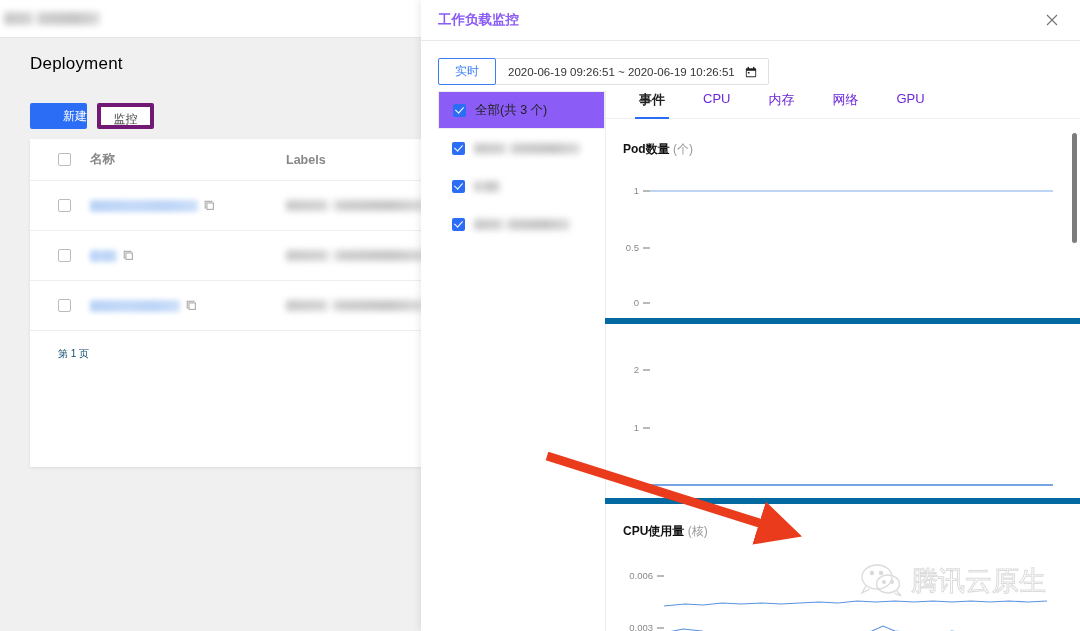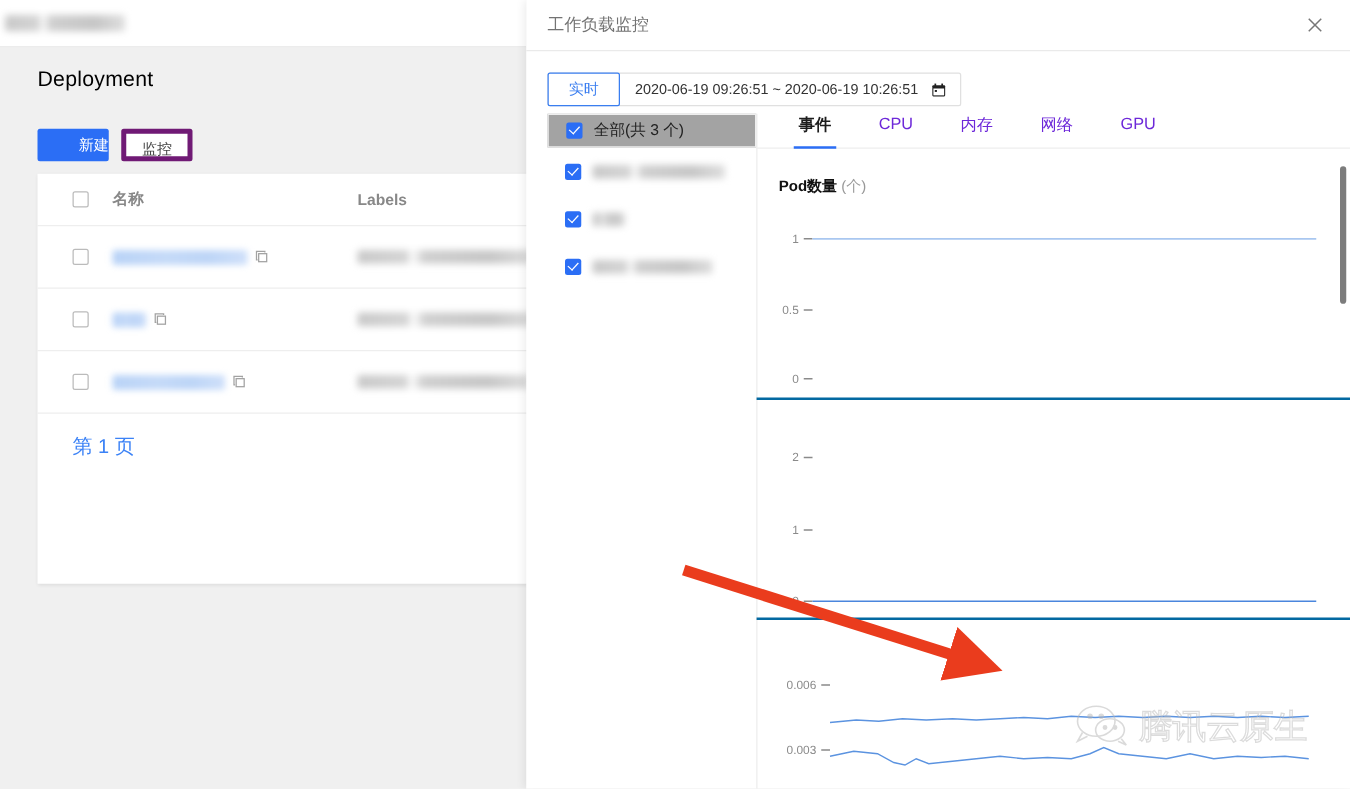--- a/index.html
+++ b/index.html
@@ -79,35 +79,35 @@
   .col-name { width: 196px; margin-left: 19px; }
   .col-labels { width: 220px; }
   .tbl-row {
     height: 50px; border-bottom: 1px solid #eee;
     display: flex; align-items: center; padding: 0 0 0 28px;
   }
   .row-name { width: 196px; margin-left: 19px; display: flex; align-items: center; gap: 6px; }
   .copy-ic { flex: none; opacity: .62; }
   .tbl-foot {
     height: 70px; display: flex; align-items: flex-start; padding: 16px 0 0 28px;
-    font-size: 16px; color: #3b82f6;
+    font-size: 10px; color: #0c4a6e;
   }
 
   
   .drawer {
     position: absolute; left: 421px; top: 0;
     width: 659px; height: 631px;
     background: #fff;
     box-shadow: -2px 0 7px rgba(0,0,0,.08);
   }
   .drawer-head {
     height: 41px; border-bottom: 1px solid #eaeaea;
     display: flex; align-items: center; padding: 0 18px 0 17px;
   }
-  .drawer-title { font-size: 13.5px; font-weight: normal; color: #737373; flex: 1; }
+  .drawer-title { font-size: 13.5px; font-weight: bold; color: #8b5cf6; flex: 1; }
   .close-btn {
     width: 20px; height: 20px; cursor: pointer;
     display: flex; align-items: center; justify-content: center;
     color: #777; font-size: 16px; line-height: 1;
   }
   .range-row { padding: 17px 0 0 17px; }
   .range-box {
     display: inline-flex; align-items: stretch; height: 27px;
     border: 1px solid #e0e0e0; background: #fff; border-radius: 2px;
   }
@@ -121,21 +121,21 @@
     display: flex; align-items: center; gap: 10px;
     padding: 0 11px 0 12px; font-size: 11.5px; color: #333; cursor: pointer;
   }
   .cal-ic { display: block; }
 
   .drawer-body { position: absolute; left: 0; top: 91px; right: 0; bottom: 0; display: flex; }
 
   
   .sel-col { width: 184px; flex: none; position: relative; padding: 0 0 0 17px; }
   .sel-all {
-    width: 167px; height: 27px; border: 1px solid #eee; background: #a3a3a3;
+    width: 167px; height: 38px; border: 1px solid #eee; background: #8b5cf6;
     display: flex; align-items: center; padding-left: 14px; gap: 9px;
     font-size: 12.5px; color: #222; cursor: pointer;
   }
   .sel-item {
     height: 38px; display: flex; align-items: center; padding-left: 14px; gap: 9px;
     cursor: pointer;
   }
   .sel-item:first-of-type { margin-top: 11px; }
   .cb-on {
     width: 13px; height: 13px; background: #2b6ef5; border-radius: 2px;
@@ -156,21 +156,21 @@
   .tab {
     padding: 0 16px 9px 16px; font-size: 13px; color: #6d28d9; cursor: pointer;
     position: relative; margin-right: 6px;
   }
   .tab.active { color: #1d1d1d; font-weight: bold; }
   .tab.active::after {
     content: ""; position: absolute; left: 12px; right: 12px; bottom: -1px;
     height: 2px; background: #2b6ef5;
   }
   .charts { position: absolute; left: 0; top: 31px; right: 0; bottom: 0; overflow: hidden; }
-  .chart-block { padding: 19px 16px 0 18px; border-bottom: 2px solid #0369a1; }
+  .chart-block { padding: 19px 16px 0 18px; border-bottom: 6px solid #0369a1; }
   .chart-title { font-size: 12px; color: #111; font-weight: bold; margin-bottom: 3px; }
   .chart-title .unit { color: #999; font-weight: normal; }
   .chart-svg { display: block; }
   .ax-label { font-size: 9.5px; fill: #8a8a8a; font-family: "Liberation Sans", sans-serif; }
 
   .vscroll {
     position: absolute; right: 3px; top: 42px; width: 5px; height: 110px;
     background: #7c7c7c; border-radius: 3px; cursor: pointer;
   }
 
@@ -324,20 +324,24 @@
               <line x1="20" y1="27" x2="27" y2="27" stroke="#8a8a8a" stroke-width="1.2"></line>
               <text class="ax-label" x="16" y="88" text-anchor="end">1</text>
               <line x1="20" y1="85" x2="27" y2="85" stroke="#8a8a8a" stroke-width="1.2"></line>
               <text class="ax-label" x="16" y="145" text-anchor="end">0</text>
               <line x1="20" y1="142" x2="27" y2="142" stroke="#8a8a8a" stroke-width="1.2"></line>
               <polyline points="27,142 430,142" fill="none" stroke="#4a86dd" stroke-width="1.3"></polyline>
             </svg>
           </div>
 
           <div class="chart-block">
+            <div class="chart-title">
+              <span>CPU使用量</span>
+              <span class="unit">(核)</span>
+            </div>
             <svg class="chart-svg" width="440" height="120" viewBox="0 0 440 120">
               <text class="ax-label" x="30" y="36" text-anchor="end">0.006</text>
               <line x1="34" y1="33" x2="41" y2="33" stroke="#8a8a8a" stroke-width="1.2"></line>
               <text class="ax-label" x="30" y="88" text-anchor="end">0.003</text>
               <line x1="34" y1="85" x2="41" y2="85" stroke="#8a8a8a" stroke-width="1.2"></line>
               <polyline fill="none" stroke="#5b93e0" stroke-width="1.1" points="41,63 62,61 80,62 99,60 118,61 139,60 158,61 177,60 196,59 215,60 234,58 253,59 272,58 291,59 310,58 329,59 348,58 367,59 386,58 405,59 424,58"></polyline>
               <polyline fill="none" stroke="#5b93e0" stroke-width="1.1" points="41,90 60,86 79,88 92,95 101,97 110,92 120,96 139,94 158,92 177,90 196,92 215,91 234,92 249,88 260,83 272,88 291,90 310,92 329,88 348,92 367,90 386,91 405,90 424,92"></polyline>
               <g opacity=".35" stroke="#5b93e0" stroke-width="1.1" fill="none">
                 <line x1="60" y1="117" x2="82" y2="117"></line>
                   <line x1="100" y1="117" x2="122" y2="117"></line>

